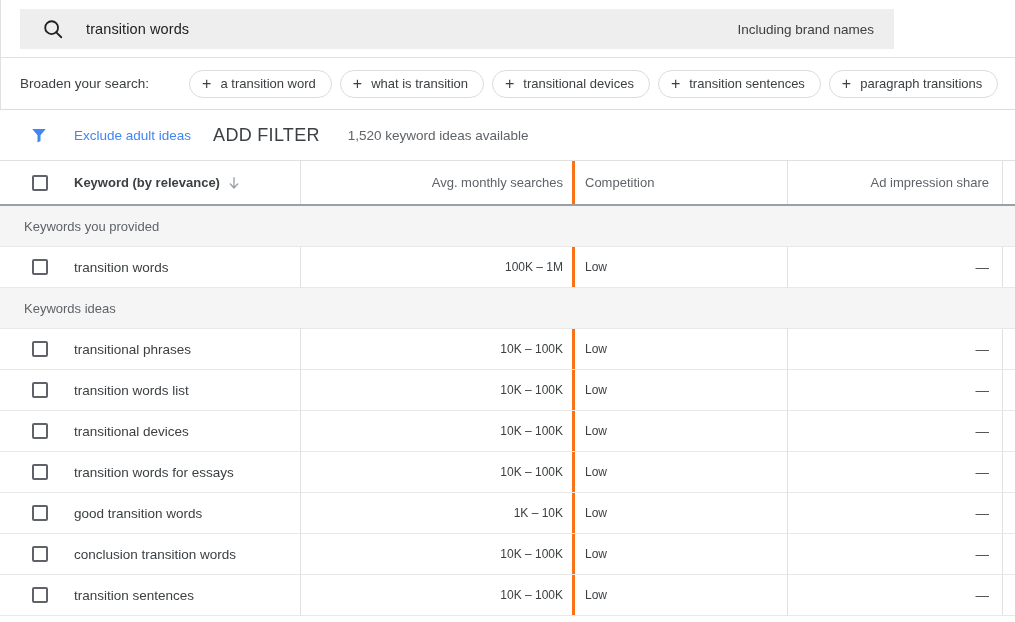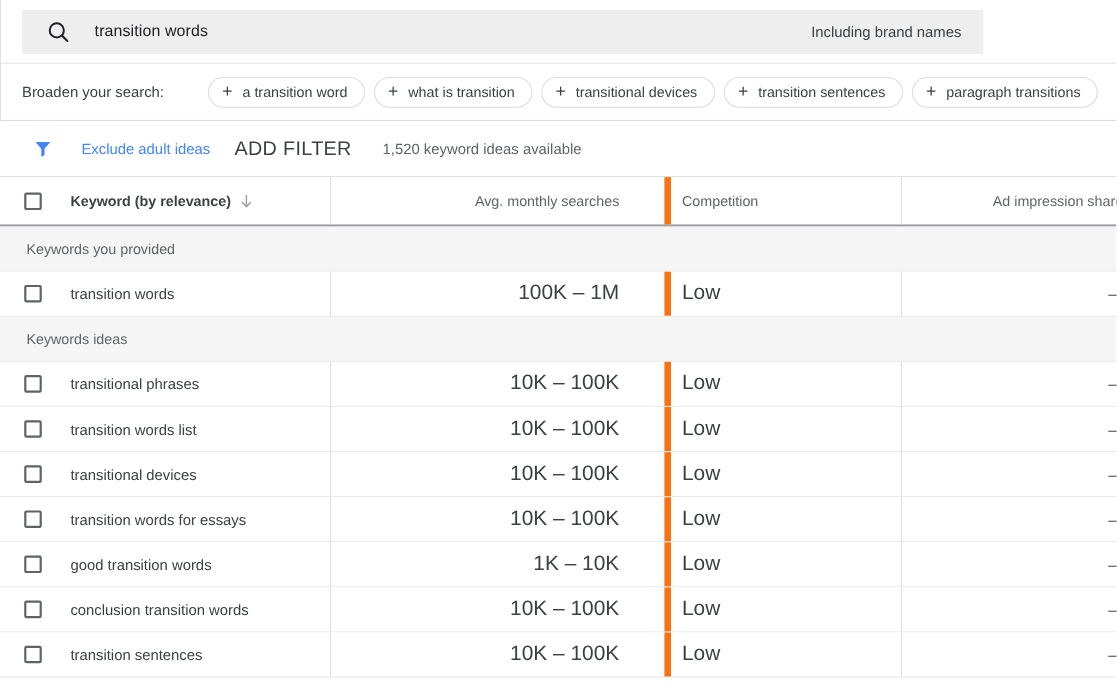--- a/index.html
+++ b/index.html
@@ -126,25 +126,25 @@
   .trow { display: flex; width: 1015px; }
 
   .thead {
     height: 45px;
     border-bottom: 2px solid #9aa0a6;
     background: #fff;
   }
   .thead .cell { display: flex; align-items: center; }
 
   .cell { position: relative; }
-  .c-keyword { width: 300px; flex: 0 0 300px; display: flex; align-items: center; padding-left: 22px; }
+  .c-keyword { width: 300px; flex: 0 0 300px; display: flex; align-items: center; padding-left: 32px; }
   .c-searches { width: 272px; flex: 0 0 272px; border-left: 1px solid #e0e0e0;
                 display: flex; align-items: center; justify-content: flex-end; padding-right: 9px; }
-  .c-comp { width: 215px; flex: 0 0 215px; border-left: 6px solid #f97316;
-            display: flex; align-items: center; padding-left: 10px; margin-left: 32px; }
+  .c-comp { width: 215px; flex: 0 0 215px; border-left: 3px solid #f97316;
+            display: flex; align-items: center; padding-left: 10px; }
   .c-ad { width: 215px; flex: 0 0 215px; border-left: 1px solid #e0e0e0;
           display: flex; align-items: center; justify-content: flex-end; padding-right: 13px; padding-left: 12px; }
   .c-tail { width: 13px; flex: 0 0 13px; border-left: 1px solid #e0e0e0; }
 
   .checkbox {
     width: 16px; height: 16px; flex: 0 0 16px;
     border: 2px solid #5f6368;
     border-radius: 2px;
     background: #fff;
     cursor: pointer;
@@ -170,21 +170,21 @@
     border-bottom: 1px solid #e8e8e8;
     display: flex;
     align-items: center;
     padding-left: 24px;
     width: 1015px;
   }
   .group-label { font-size: 13px; color: #5f6368; }
 
   .data-row { height: 41px; border-bottom: 1px solid #e8e8e8; background: #fff; }
   .kw-text { font-size: 13.5px; color: #3c4043; margin-left: 26px; white-space: nowrap; }
-  .val-text { font-size: 19px; color: #3c4043; white-space: nowrap; }
+  .val-text { font-size: 12px; color: #3c4043; white-space: nowrap; }
   .dash { font-size: 13.5px; color: #3c4043; }
 </style>
 </head>
 <body>
 
 <div class="page">
 
   <div class="search-section">
     <div class="search-bar">
       <svg class="search-icon" viewBox="0 0 24 24">

